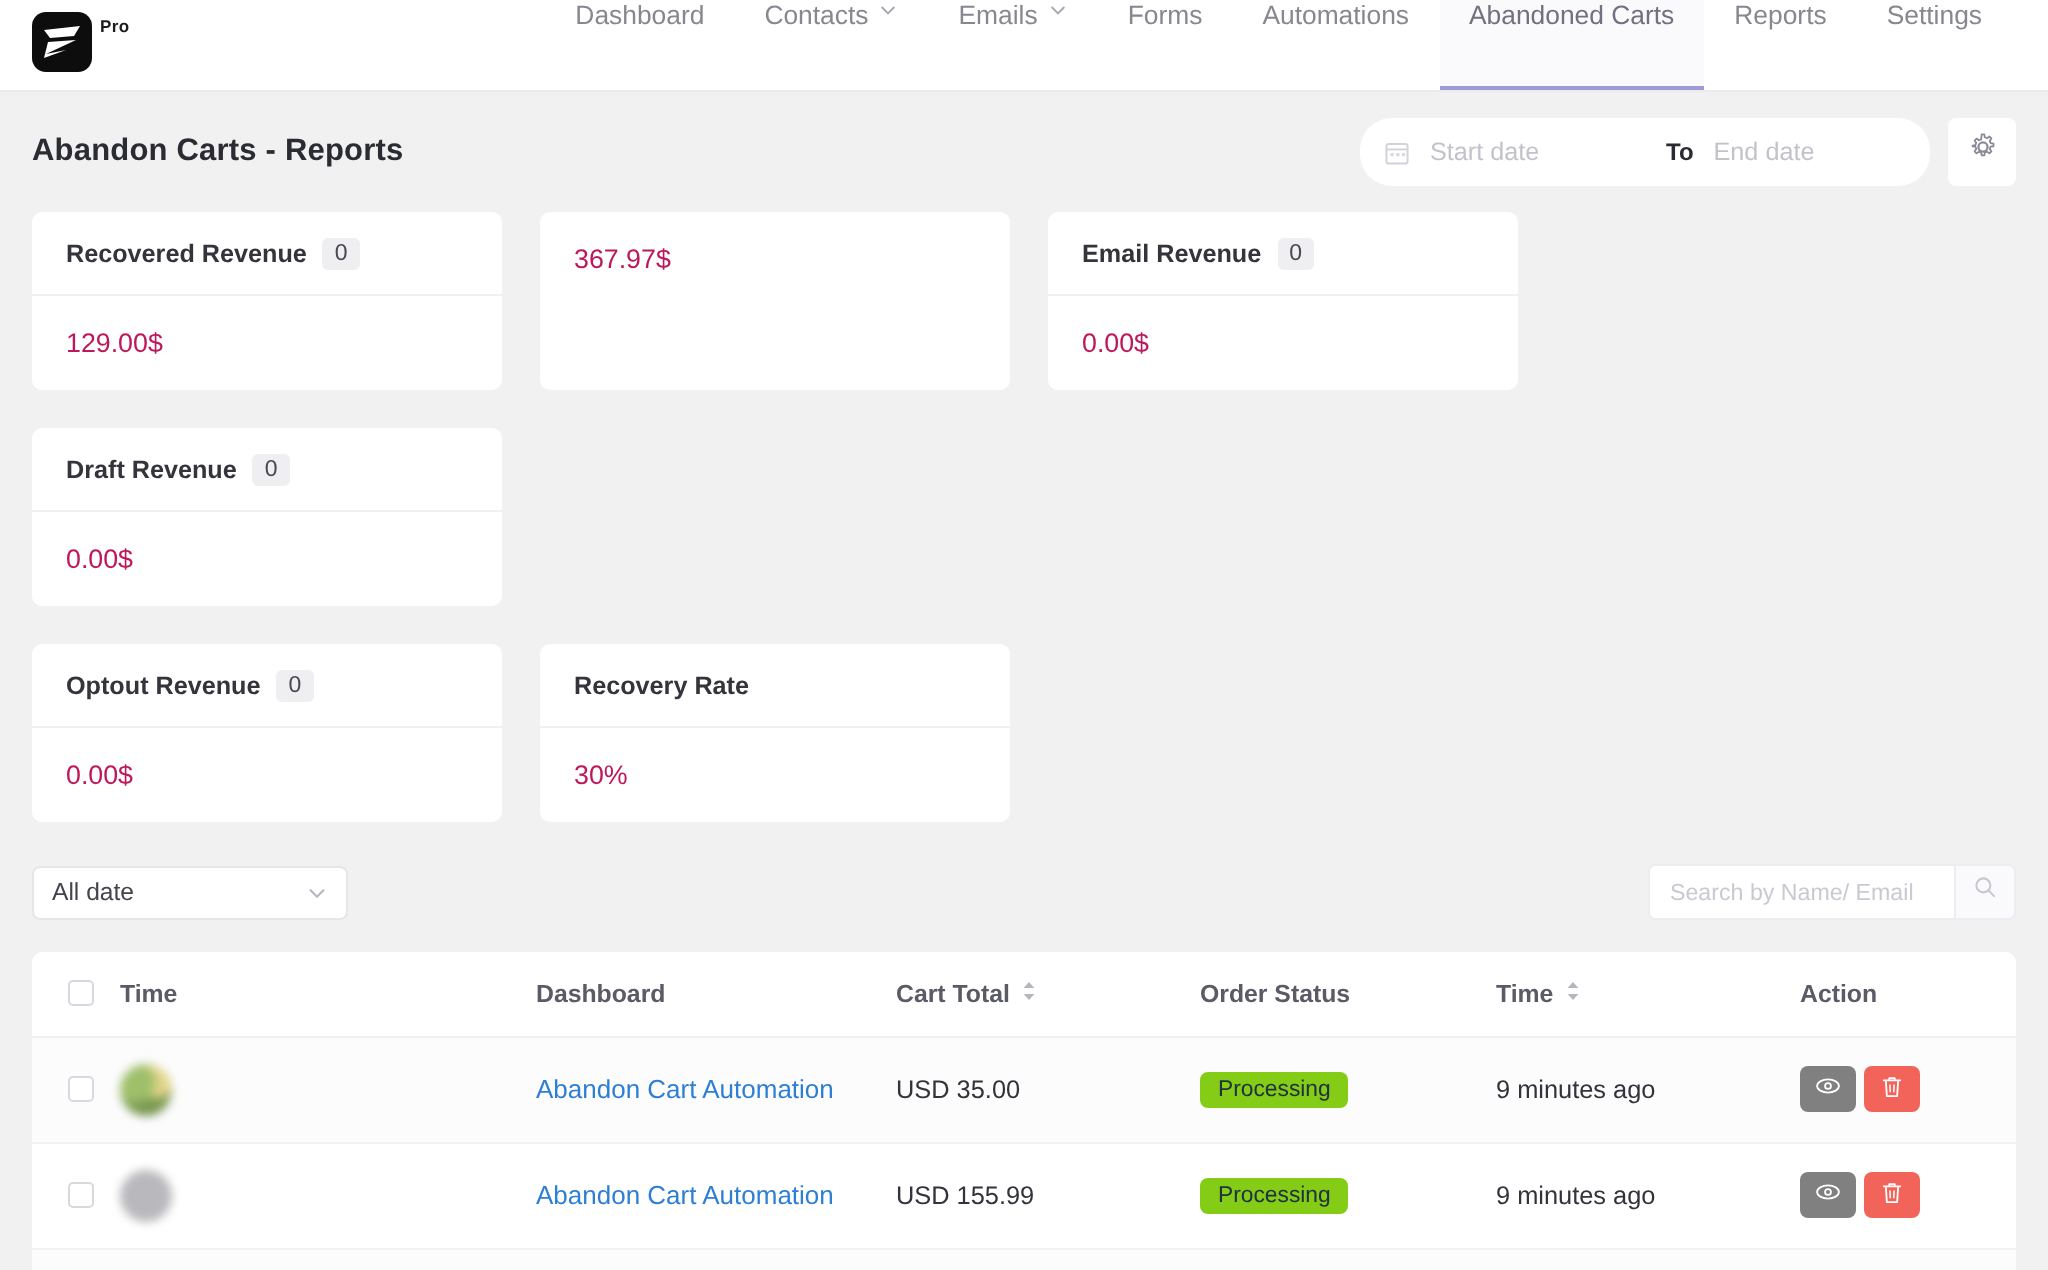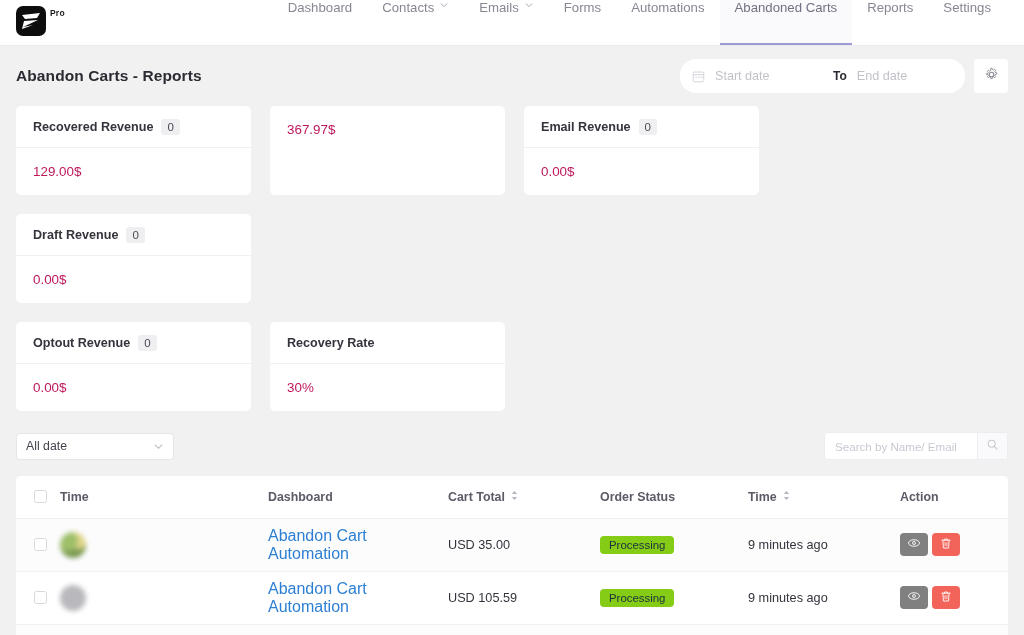--- a/index.html
+++ b/index.html
@@ -214,21 +214,21 @@
     filter: blur(3.1px);
     line-height: 13px;
     white-space: nowrap;
   }
   .pmail {
     font-size: 10.6px; color: #8b8b95;
     filter: blur(2.9px);
     line-height: 13px;
     white-space: nowrap;
   }
-  .autolink { color: #2d7fd4; font-size: 16px; cursor: pointer; }
+  .autolink { color: #2d7fd4; font-size: 13px; cursor: pointer; }
   .badge {
     display: inline-block;
     background: #84cc16; color: #20323f;
     border-radius: 4px;
     font-size: 11.4px;
     padding: 3px 9px;
   }
   .actions { display: flex; gap: 4px; }
   .abtn {
     width: 28px; height: 23px; border-radius: 4px;
@@ -488,21 +488,21 @@
         <div class="avatar"></div>
         <div class="person-text">
           <div class="pname">&nbsp;&nbsp;&nbsp;&nbsp;&nbsp;&nbsp;&nbsp;&nbsp;&nbsp;&nbsp;&nbsp;&nbsp;&nbsp;&nbsp;&nbsp;</div>
           <div class="pmail">&nbsp;&nbsp;&nbsp;&nbsp;&nbsp;&nbsp;&nbsp;&nbsp;&nbsp;&nbsp;&nbsp;&nbsp;&nbsp;&nbsp;&nbsp;&nbsp;&nbsp;&nbsp;&nbsp;&nbsp;&nbsp;&nbsp;&nbsp;&nbsp;&nbsp;</div>
         </div>
       </div>
     </td>
     <td class="c-auto">
       <span class="autolink">Abandon Cart Automation</span>
     </td>
-    <td class="c-total">USD 105.59</td>
+    <td class="c-total">USD 155.99</td>
     <td class="c-status">
       <span class="badge">Processing</span>
     </td>
     <td class="c-time">9 minutes ago</td>
     <td class="c-action">
       <div class="actions">
         <div class="abtn view">
                 <span><svg width="14" height="14" viewBox="0 0 18 18">
                     <ellipse cx="9" cy="9" rx="7" ry="4.2" fill="none" stroke="#ffffff" stroke-width="1.15"></ellipse>
                     <circle cx="9" cy="9" r="1.9" fill="none" stroke="#ffffff" stroke-width="1.15"></circle>

